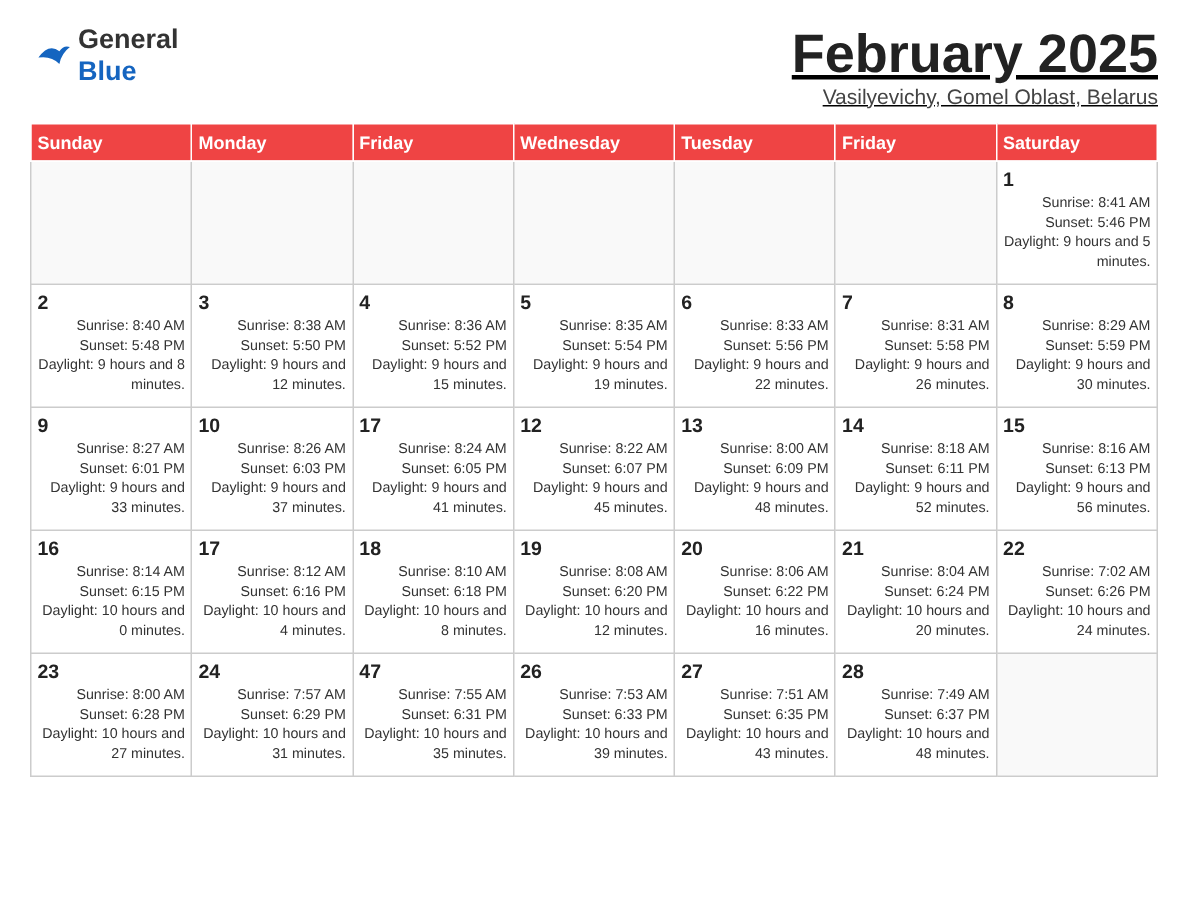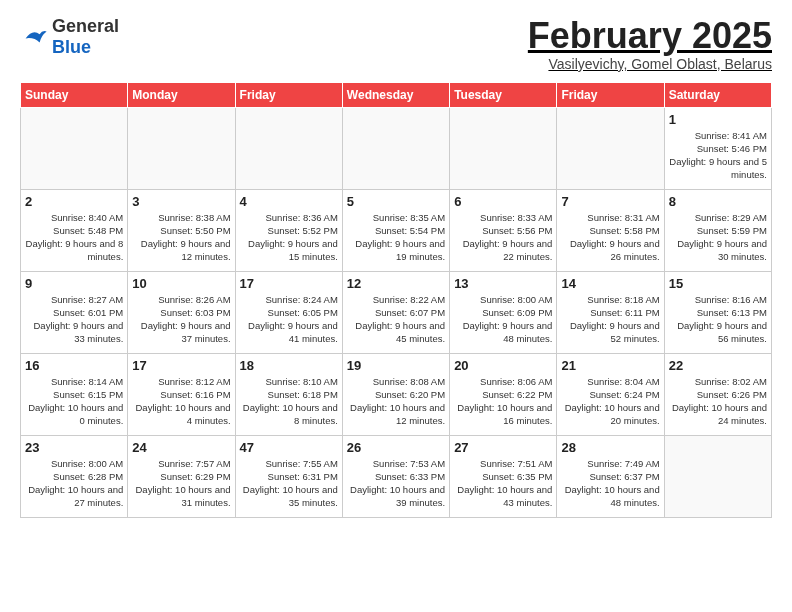--- a/index.html
+++ b/index.html
@@ -260,21 +260,21 @@
 Daylight: 10 hours and 16 minutes.</div>
           </td>
           <td>
             <span class="day-number">21</span>
             <div class="day-info">Sunrise: 8:04 AM
 Sunset: 6:24 PM
 Daylight: 10 hours and 20 minutes.</div>
           </td>
           <td>
             <span class="day-number">22</span>
-            <div class="day-info">Sunrise: 8:02 AM
+            <div class="day-info">Sunrise: 7:02 AM
 Sunset: 6:26 PM
 Daylight: 10 hours and 24 minutes.</div>
           </td>
         </tr>
         <tr>
           <td>
             <span class="day-number">23</span>
             <div class="day-info">Sunrise: 8:00 AM
 Sunset: 6:28 PM
 Daylight: 10 hours and 27 minutes.</div>

